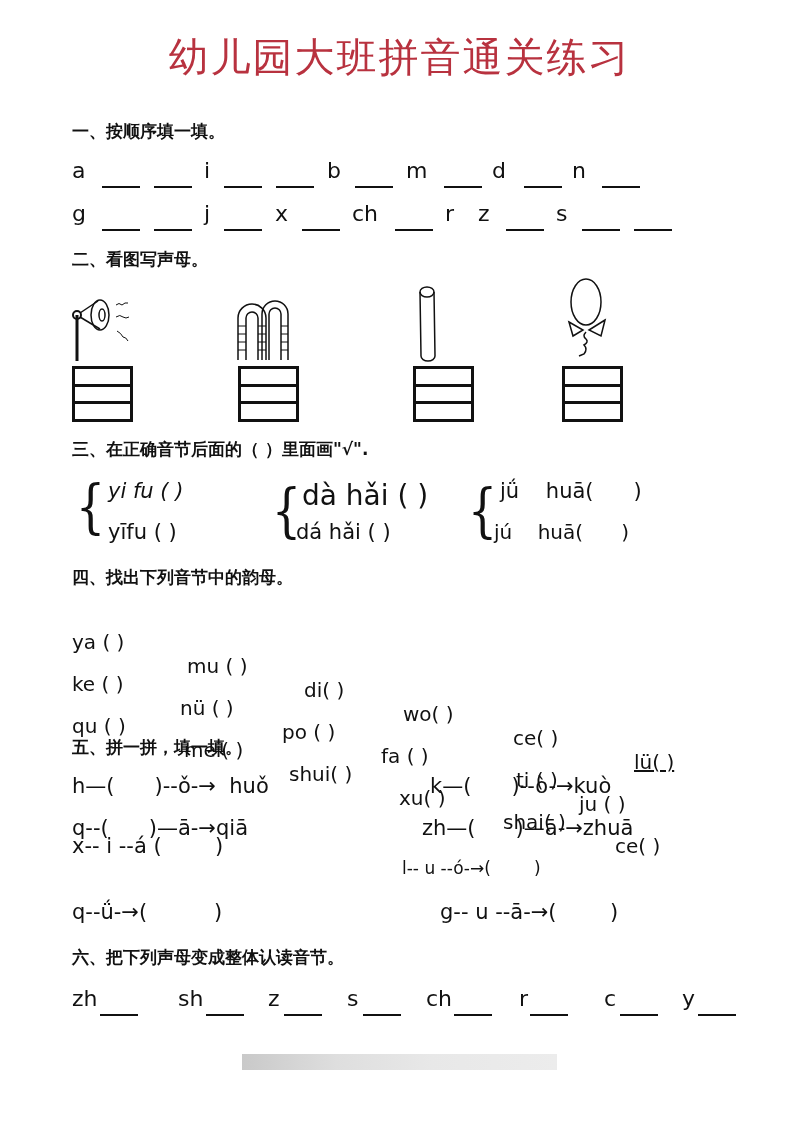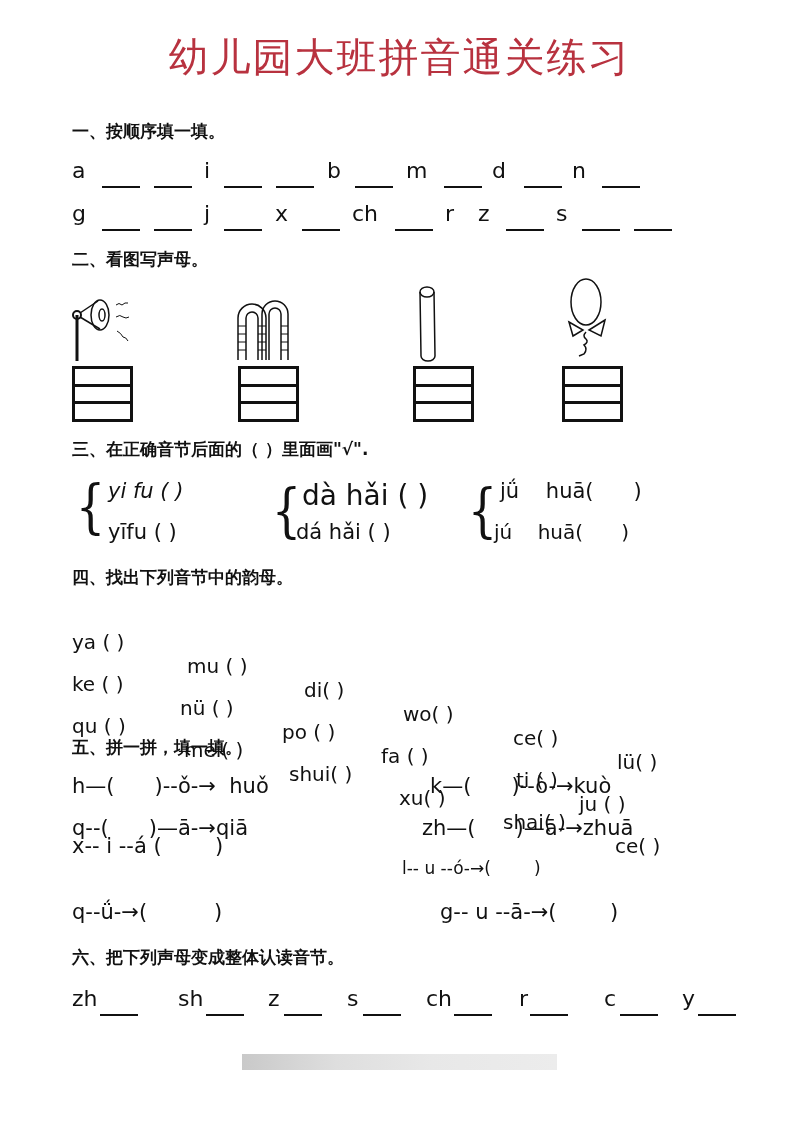--- a/index.html
+++ b/index.html
@@ -142,21 +142,21 @@
   <div class="row" style="left:494px;top:520px;font-size:20px;white-space:pre;">jú    huā(      )</div>
 
   <div class="heading" style="top:566px;">四、找出下列音节中的韵母。</div>
 
   <div class="row" style="top:606px;font-size:20px;white-space:pre;">
     <span class="tok" style="left:0;">ya  (      )</span>
     <span class="tok" style="left:115px;">mu (      )</span>
     <span class="tok" style="left:232px;">di(      )</span>
     <span class="tok" style="left:331px;">wo(      )</span>
     <span class="tok" style="left:441px;">ce(      )</span>
-    <span class="tok" style="left:545px;">lü(      )</span>
+    <span class="tok" style="left:562px;text-decoration:underline;">lü(      )</span>
   </div>
   <div class="row" style="top:648px;font-size:20px;white-space:pre;">
     <span class="tok" style="left:0;">ke (      )</span>
     <span class="tok" style="left:108px;">nü (      )</span>
     <span class="tok" style="left:210px;">po (      )</span>
     <span class="tok" style="left:309px;">fa  (      )</span>
     <span class="tok" style="left:444px;">ti (      )</span>
     <span class="tok" style="left:507px;">ju (      )</span>
   </div>
   <div class="row" style="top:690px;font-size:20px;white-space:pre;">

